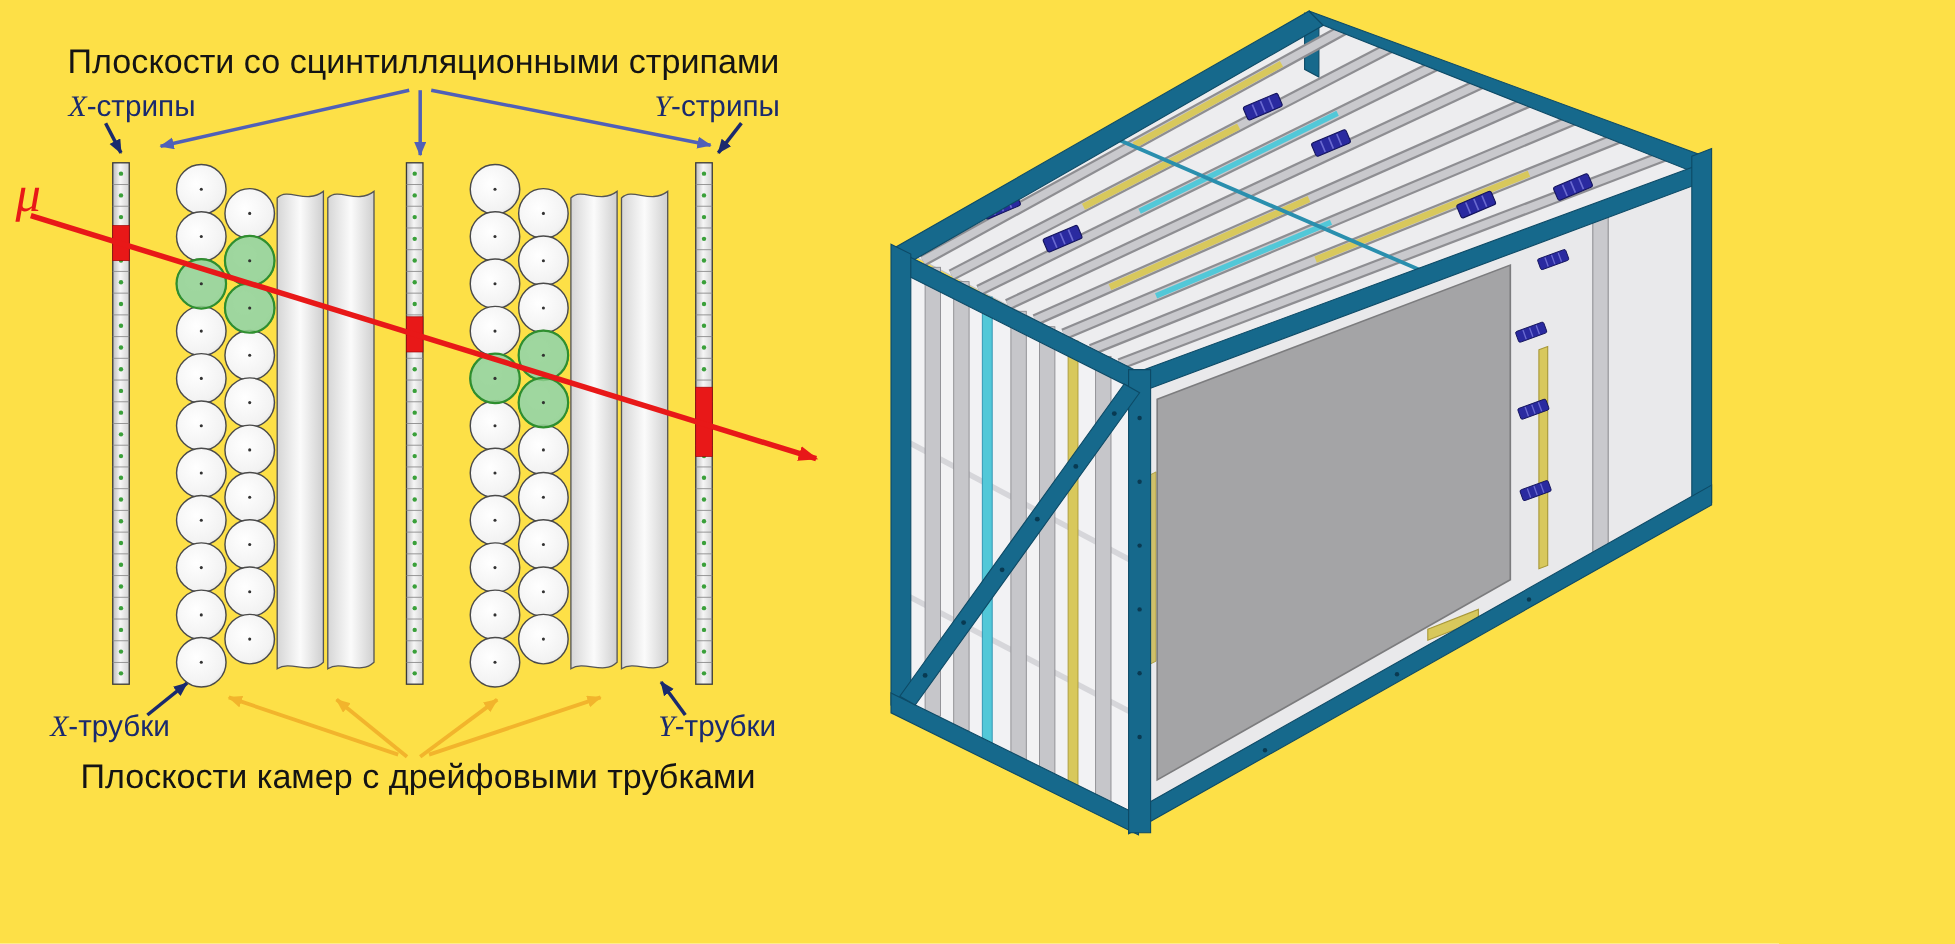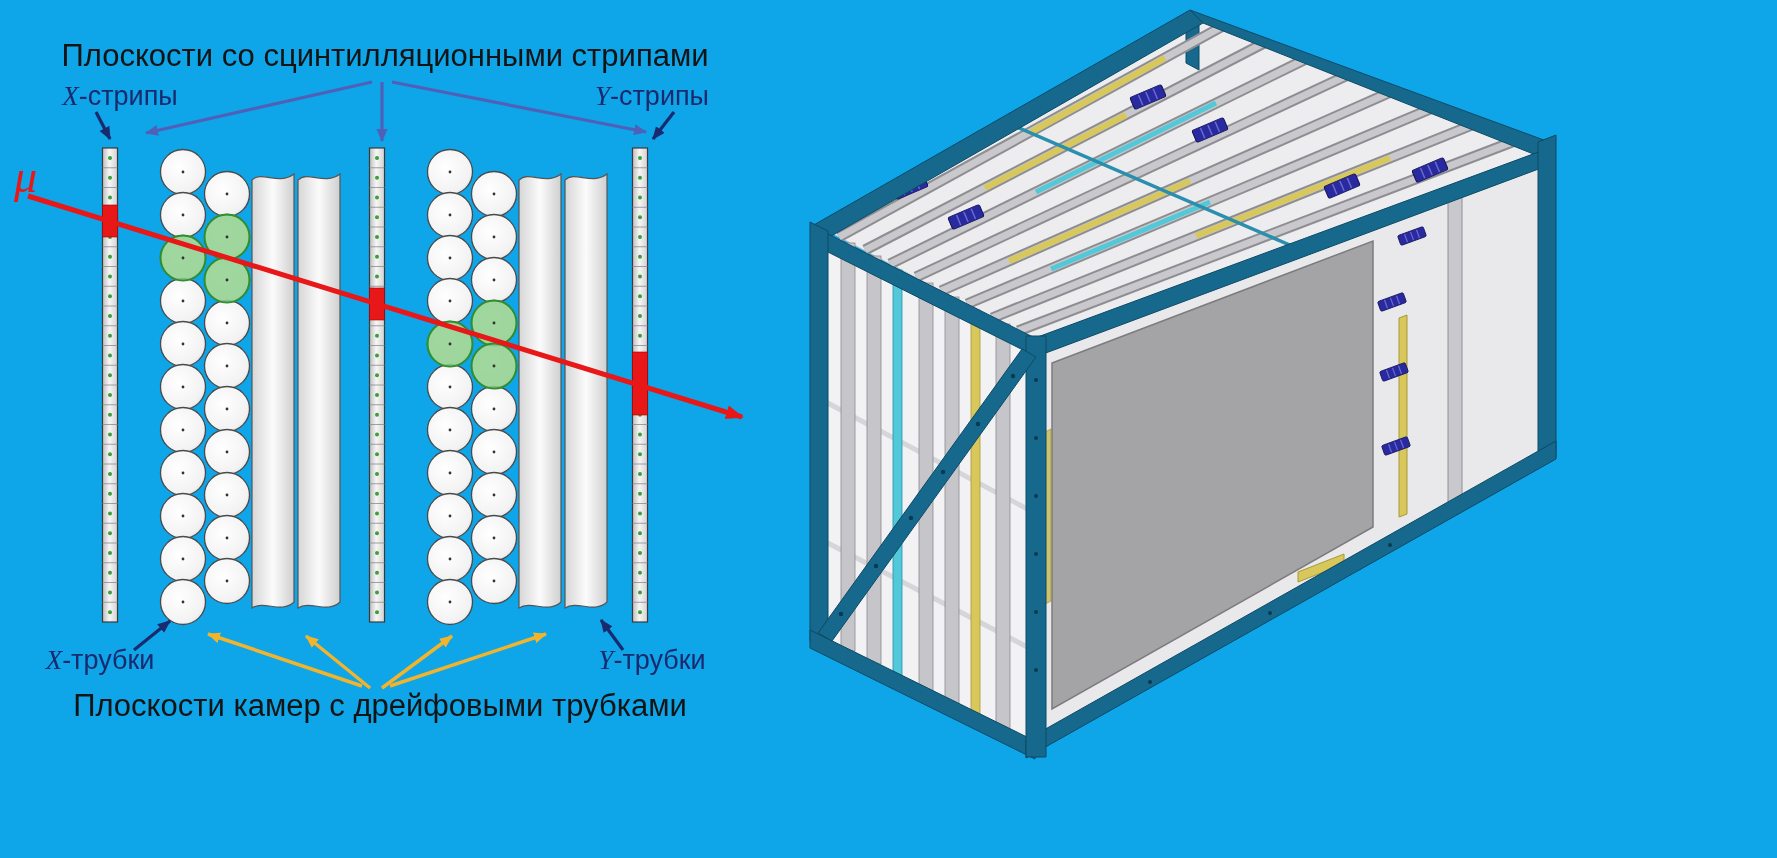--- a/index.html
+++ b/index.html
@@ -1,16 +1,16 @@
 <!DOCTYPE html>
 <html><head>
 <meta charset="utf-8">
 <style>
   html,body{margin:0;padding:0;background:#ffffff;}
-  .canvas{position:relative;width:1777px;height:858px;background:#0ea5e9;overflow:hidden;font-family:"Liberation Sans",sans-serif;}
+  .canvas{position:relative;width:1777px;height:858px;background:#fde047;overflow:hidden;font-family:"Liberation Sans",sans-serif;}
   svg{display:block;}
   .t-title{font-family:"Liberation Sans",sans-serif;font-size:31px;fill:#141414;text-anchor:middle;}
   .t-navy{font-family:"Liberation Sans",sans-serif;font-size:27px;fill:#1a2a6e;text-anchor:middle;}
   .t-math{font-style:italic;font-family:"Liberation Serif",serif;}
   .t-mu{font-family:"Liberation Serif",serif;font-style:italic;font-size:46px;fill:#e81818;text-anchor:start;}
 </style>
 </head>
 <body>
 
 <div class="canvas">

